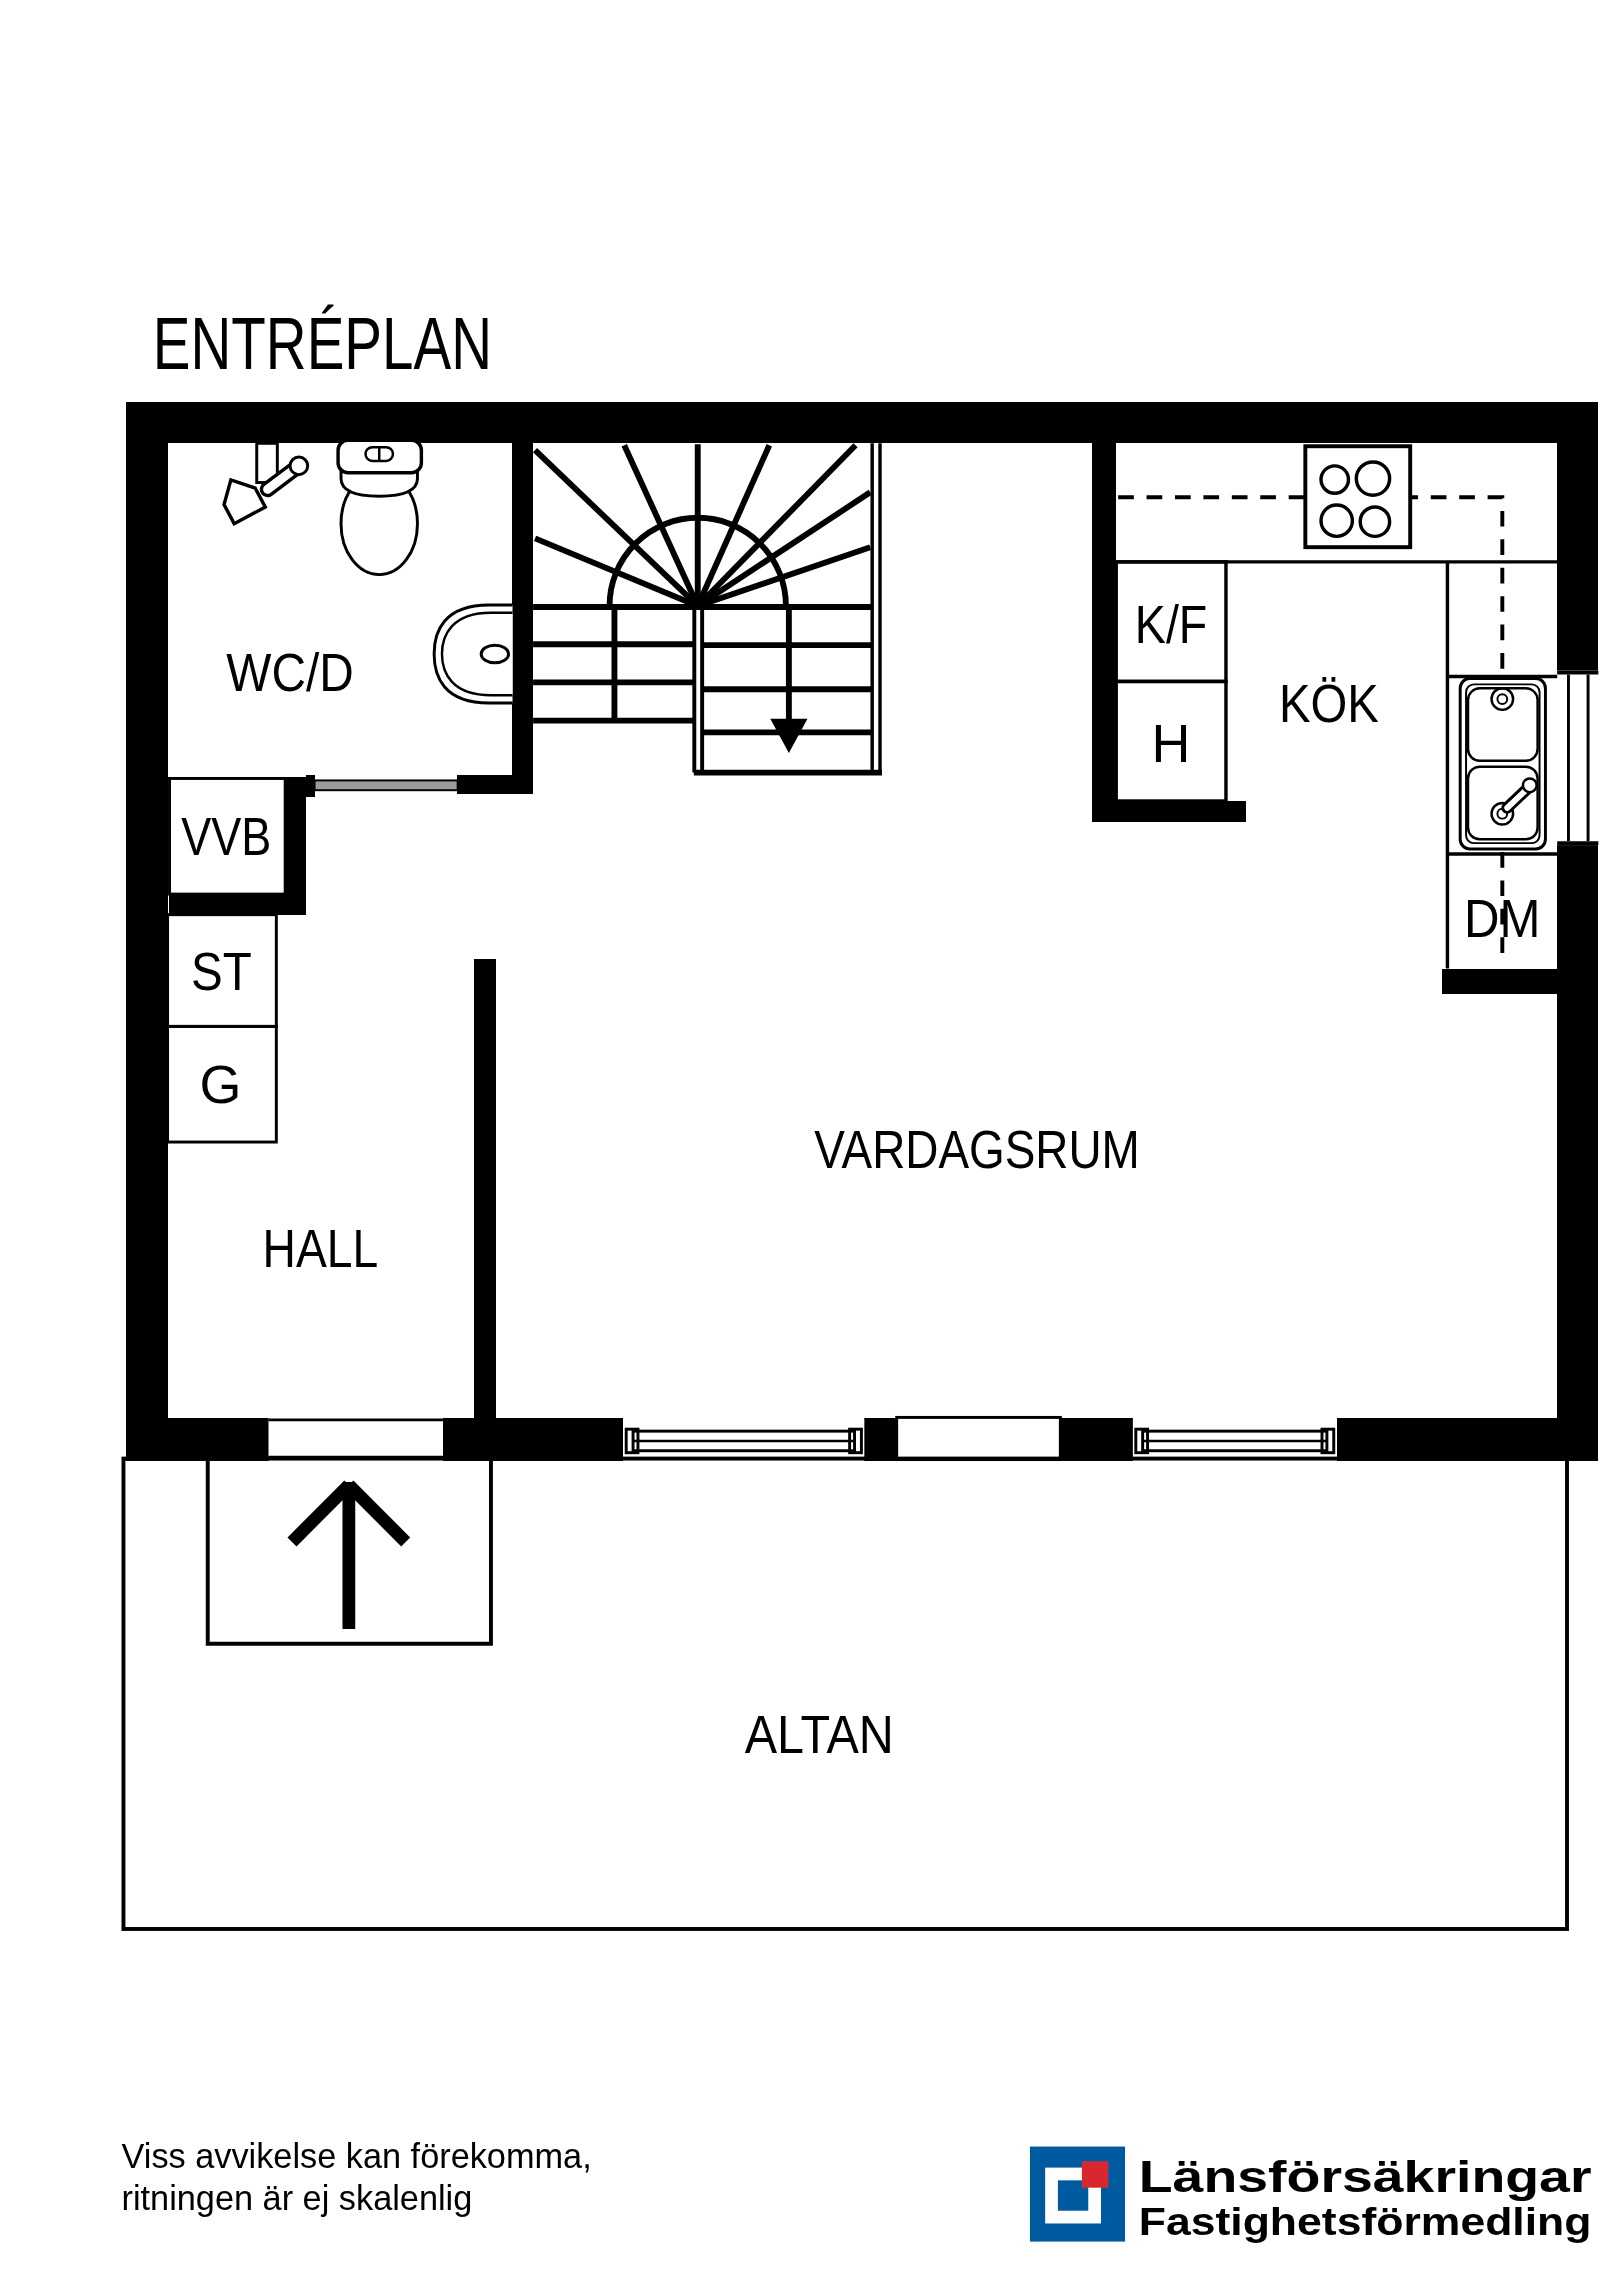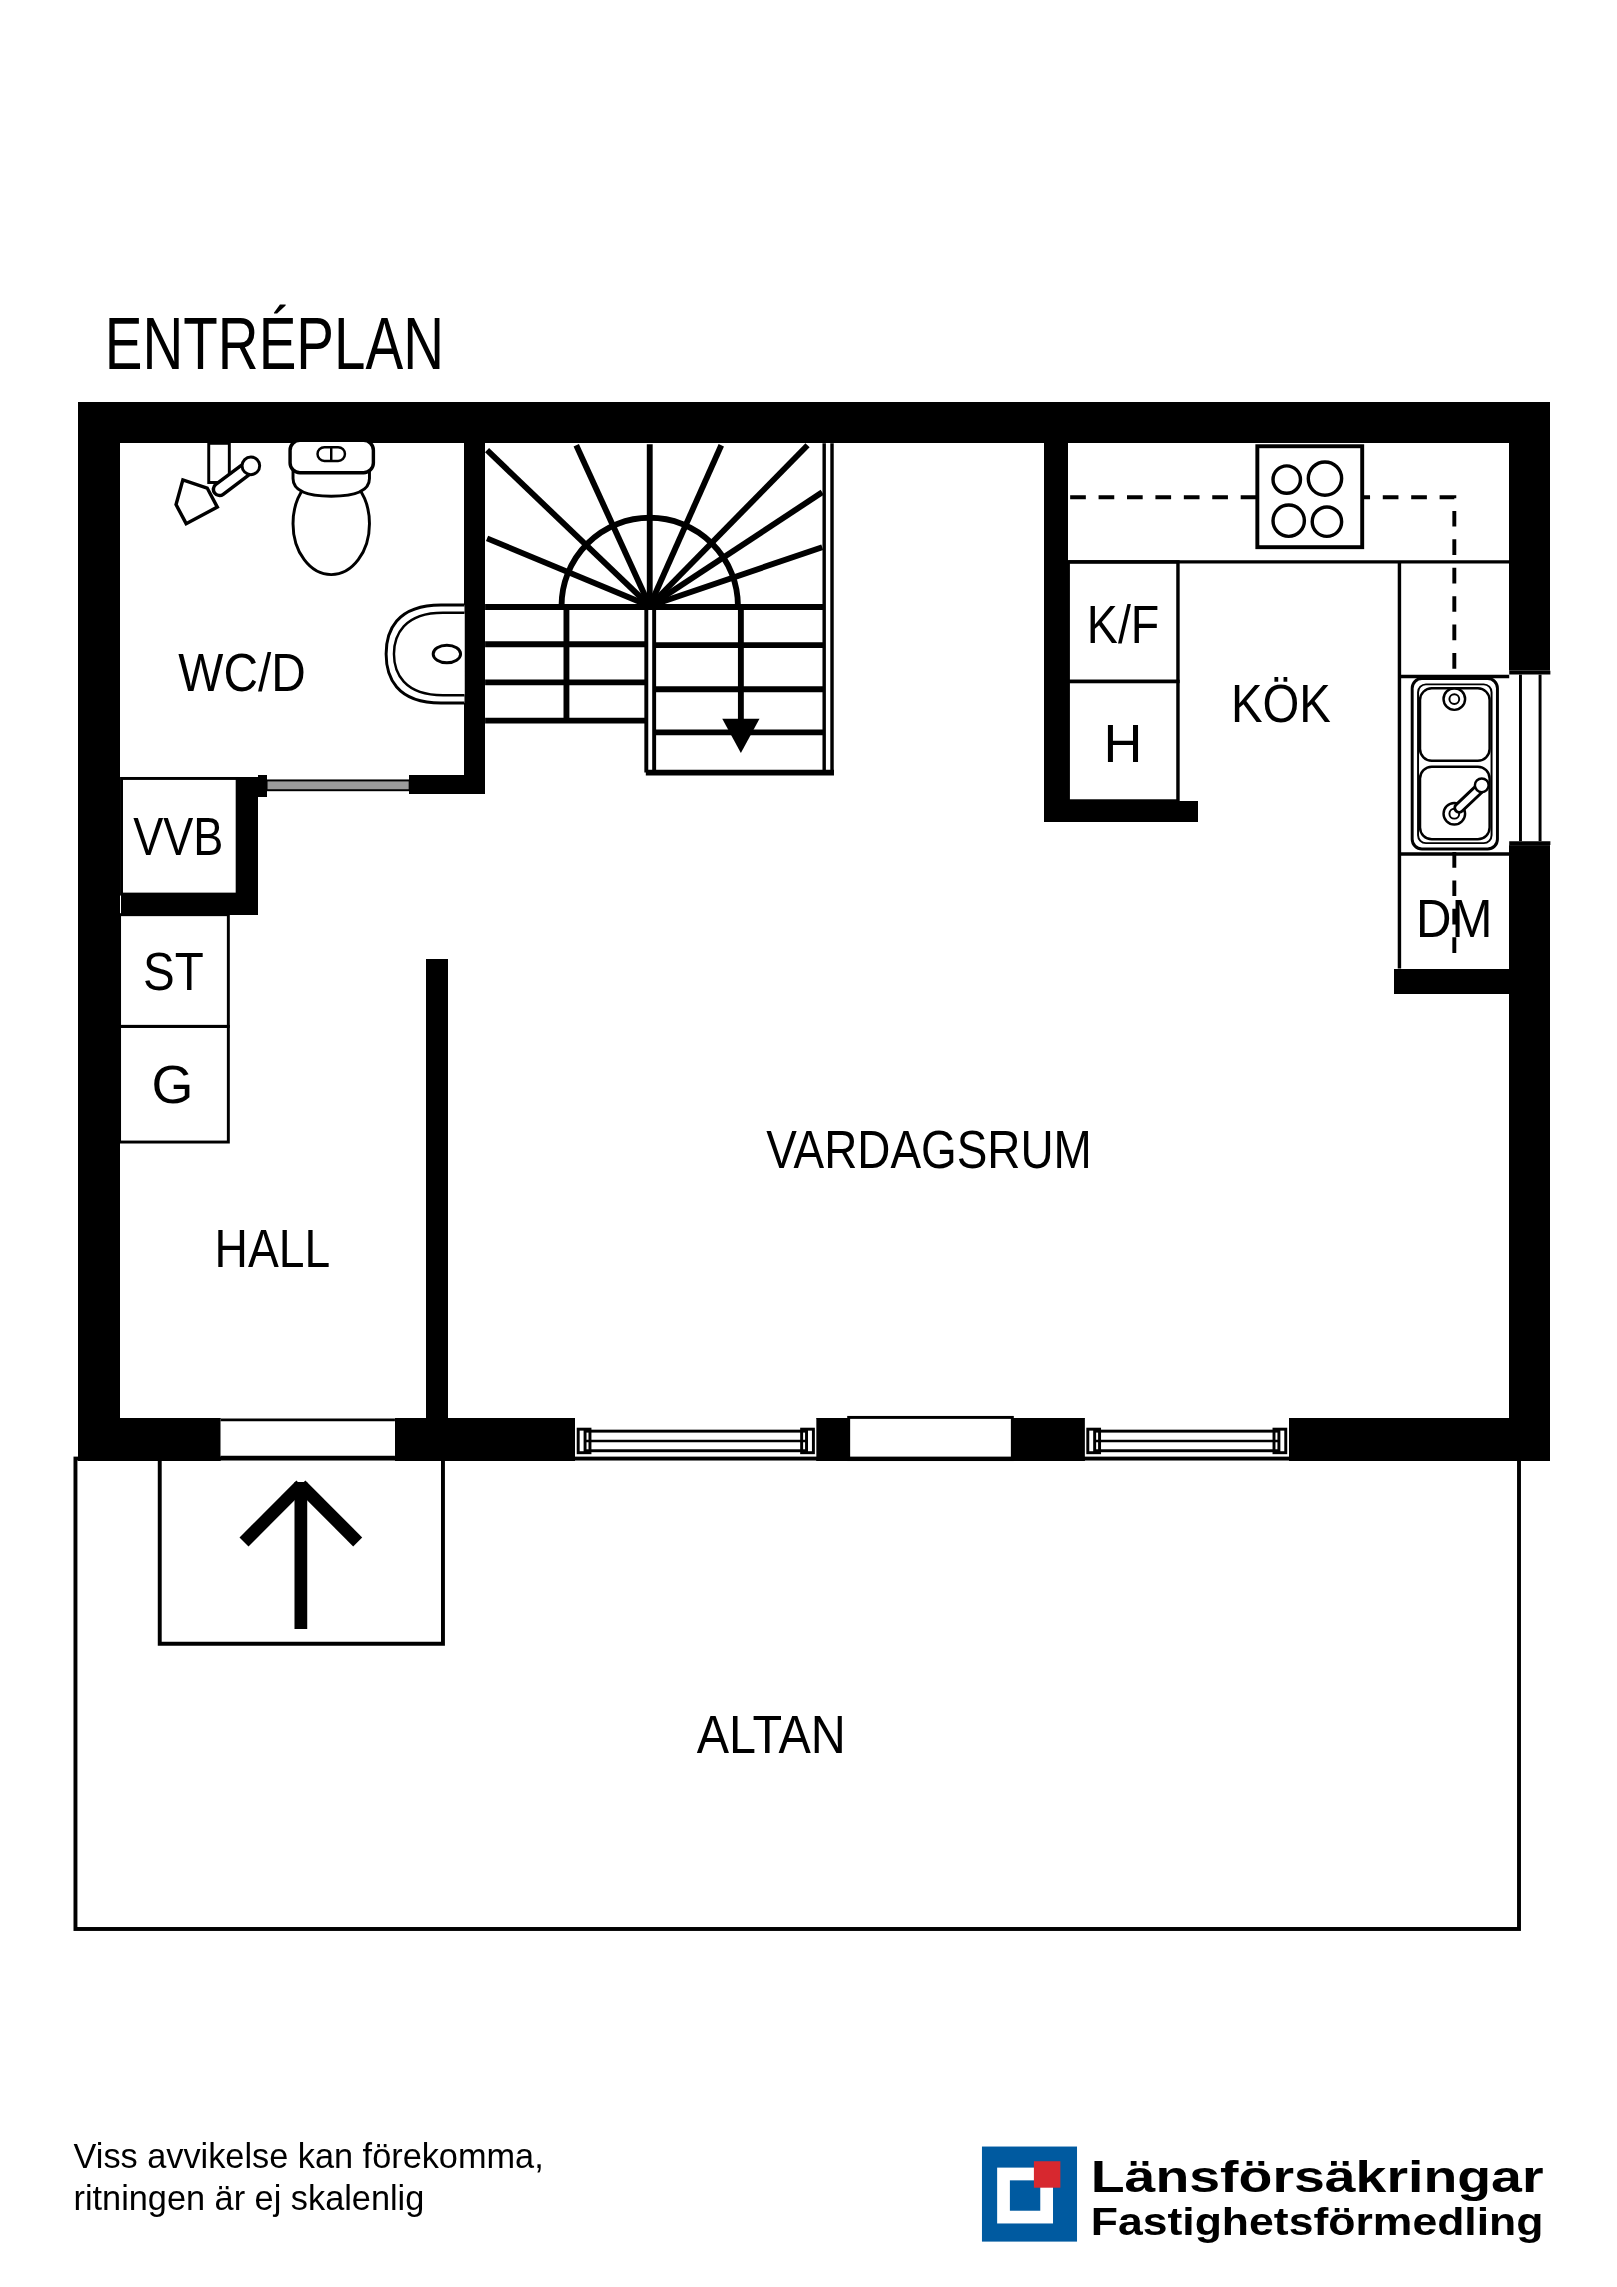--- a/index.html
+++ b/index.html
@@ -1,17 +1,17 @@
 <!DOCTYPE html>
 <html><head>
 <meta charset="utf-8">
 <style>
   html,body{margin:0;padding:0;background:#ffffff;}
   body{width:1617px;height:2288px;position:relative;font-family:"Liberation Sans",sans-serif;}
-  #stage{position:absolute;inset:0;}
+  #stage{position:absolute;inset:0;padding-left:48px;}
   svg{display:block;}
   text{fill:#000000;}
   .room-label{font-size:55px;letter-spacing:0px;}
   .wall{fill:#000000;}
   .thin{stroke:#000000;fill:none;}
 </style>
 </head>
 <body>
 
 <div id="stage">

